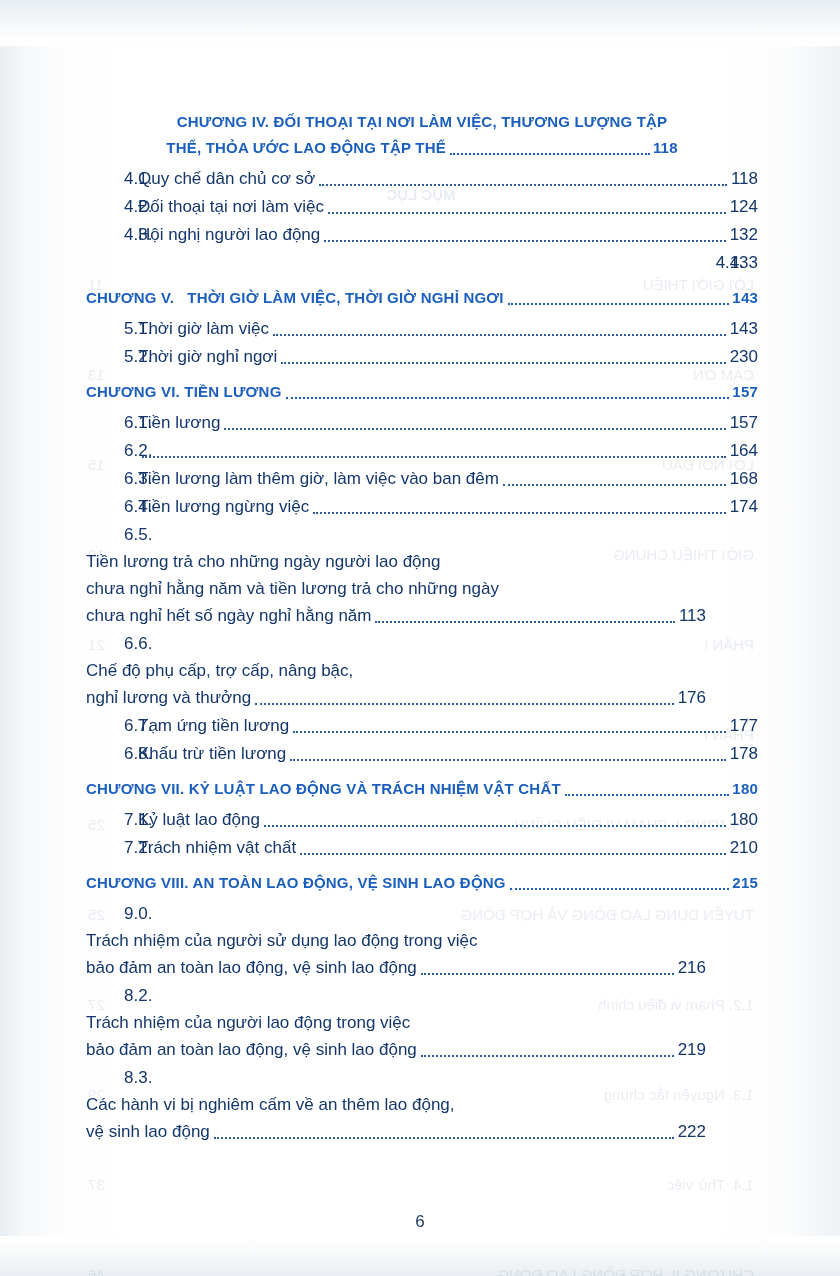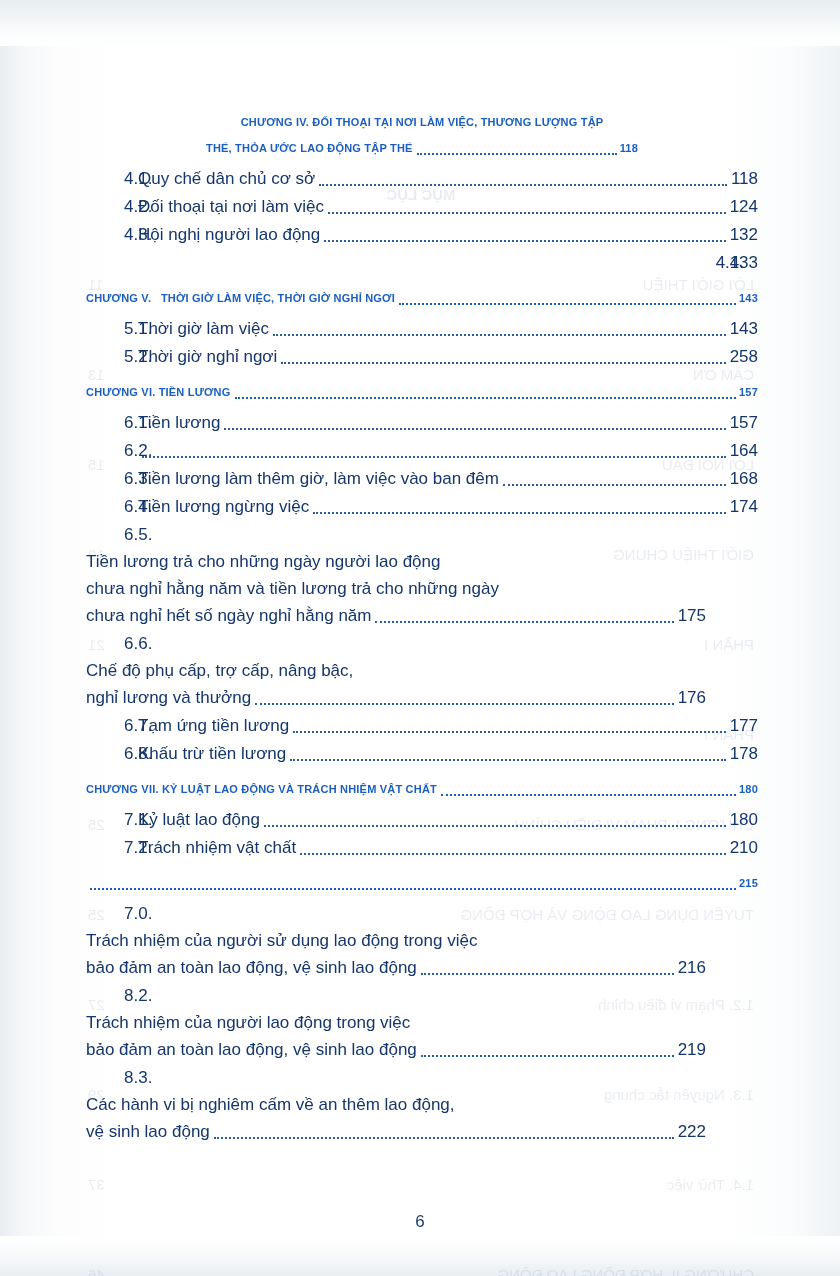--- a/index.html
+++ b/index.html
@@ -60,21 +60,21 @@
     position: absolute;
     left: 86px;
     top: 100px;
     width: 672px;
     z-index: 3;
   }
 
   .chapter {
     color: #1b5fbe;
     font-weight: bold;
-    font-size: 11px;
+    font-size: 15px;
     letter-spacing: 0.2px;
     line-height: 26px;
     margin-top: 9px;
     margin-bottom: 4px;
     display: flex;
     align-items: flex-end;
   }
   .chapter.two-line {
     display: block;
     text-align: center;
@@ -244,21 +244,21 @@
     </span>
     <span class="pg">143</span>
   </div>
 
   <div class="entry">
     <span class="num">5.2.</span>
     <span class="txt-wrap">
       <span class="txt">Thời giờ nghỉ ngơi</span>
       <span class="leader"></span>
     </span>
-    <span class="pg">258</span>
+    <span class="pg">230</span>
   </div>
 
   <div class="chapter">
     <span class="ch-label">CHƯƠNG VI. TIỀN LƯƠNG</span>
     <span class="leader"></span>
     <span class="pg">157</span>
   </div>
 
   <div class="entry">
     <span class="num">6.1.</span>
@@ -296,21 +296,21 @@
   </div>
 
   <div class="entry multiline">
     <span class="num">6.5.</span>
     <span class="body">
       <span class="line">Tiền lương trả cho những ngày người lao động</span>
       <span class="line">chưa nghỉ hằng năm và tiền lương trả cho những ngày</span>
       <span class="lastline">
         <span class="txt">chưa nghỉ hết số ngày nghỉ hằng năm</span>
         <span class="leader"></span>
-        <span class="pg">175</span>
+        <span class="pg">113</span>
       </span>
     </span>
   </div>
 
   <div class="entry multiline">
     <span class="num">6.6.</span>
     <span class="body">
       <span class="line">Chế độ phụ cấp, trợ cấp, nâng bậc,</span>
       <span class="lastline">
         <span class="txt">nghỉ lương và thưởng</span>
@@ -356,26 +356,27 @@
   <div class="entry">
     <span class="num">7.2.</span>
     <span class="txt-wrap">
       <span class="txt">Trách nhiệm vật chất</span>
       <span class="leader"></span>
     </span>
     <span class="pg">210</span>
   </div>
 
   <div class="chapter">
+    <span class="ch-label">CHƯƠNG VIII. AN TOÀN LAO ĐỘNG, VỆ SINH LAO ĐỘNG</span>
     <span class="leader"></span>
     <span class="pg">215</span>
   </div>
 
   <div class="entry multiline">
-    <span class="num">7.0.</span>
+    <span class="num">9.0.</span>
     <span class="body">
       <span class="line">Trách nhiệm của người sử dụng lao động trong việc</span>
       <span class="lastline">
         <span class="txt">bảo đảm an toàn lao động, vệ sinh lao động</span>
         <span class="leader"></span>
         <span class="pg">216</span>
       </span>
     </span>
   </div>
 

